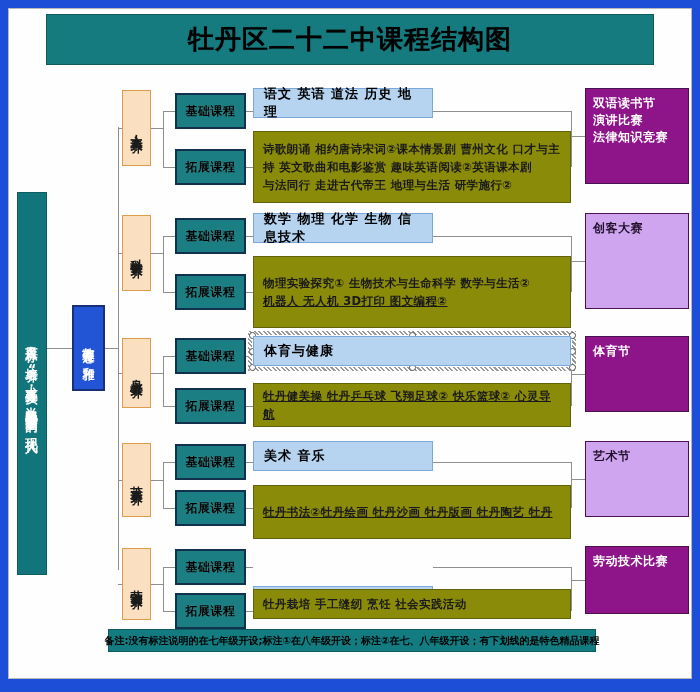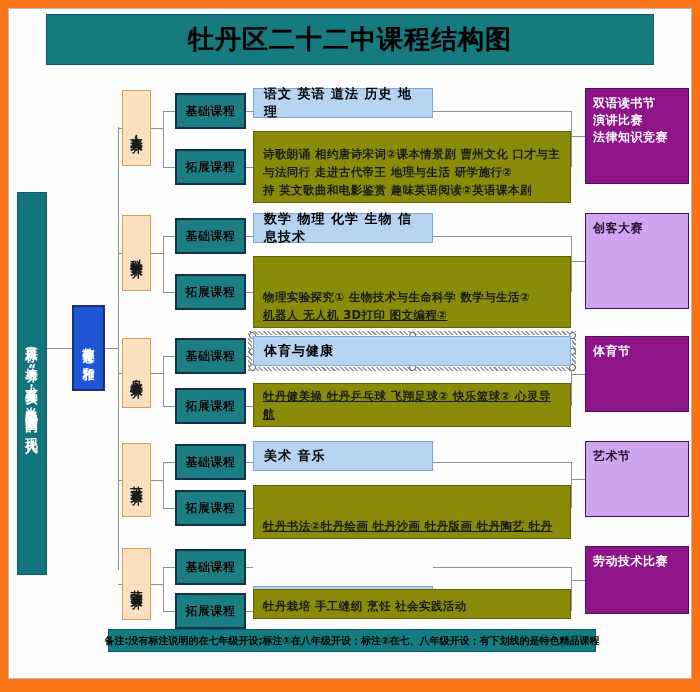--- a/index.html
+++ b/index.html
@@ -6,21 +6,21 @@
   html,body{margin:0;padding:0;}
   body{
     width:700px;height:692px;
     background:#ffffff;
     font-family:"DejaVu Sans","Liberation Sans",sans-serif;
     overflow:hidden;
   }
   #page{
     position:relative;
     width:700px;height:692px;
-    background:#f97316;
+    background:#1d4ed8;
     box-sizing:border-box;
   }
   
   #page-frame{
     position:absolute;left:8px;top:8px;width:684px;height:671px;
     border:1px solid #b9b9b9;background:#fefefe;box-sizing:border-box;
   }
   .box{position:absolute;box-sizing:border-box;}
 
   
@@ -69,21 +69,21 @@
   
   .basic{
     background:#b6d4f0;border:1.5px solid #7aa8d8;
     color:#000;font-weight:bold;font-size:13px;
     display:flex;align-items:center;padding:0 10px;letter-spacing:1px;
   }
   
   .ext{
     background:#8a8b09;border:1.5px solid #63640a;
     color:#1a1a1a;font-weight:bold;font-size:11.5px;line-height:18px;
-    display:flex;align-items:flex-end;padding:3px 9px;letter-spacing:.4px;
+    display:flex;align-items:center;padding:3px 9px;letter-spacing:.4px;
   }
   .ext .u{text-decoration:underline;}
   
   .act{
     width:104px;border:1.5px solid #4a1050;
     font-weight:bold;font-size:12px;line-height:17px;
     padding:6px 7px 0 7px;letter-spacing:.5px;
   }
   .act.dark{background:#8e1489;color:#ffffff;}
   .act.light{background:#cfa5f0;color:#22102b;}
@@ -141,22 +141,22 @@
       <div class="ln lnh" style="position:absolute;background:#8f8f8f;left:163px;top:111px;width:12px;height:1px;"></div>
       <div class="ln lnh" style="position:absolute;background:#8f8f8f;left:163px;top:167px;width:12px;height:1px;"></div>
       <div class="box ctype" style="left:175px;top:93px;">基础课程</div>
       <div class="box ctype" style="left:175px;top:149px;">拓展课程</div>
       <div class="ln lnh" style="position:absolute;background:#8f8f8f;left:246px;top:111px;width:7px;height:1px;"></div>
       <div class="ln lnh" style="position:absolute;background:#8f8f8f;left:246px;top:167px;width:7px;height:1px;"></div>
       <div class="box basic" style="left:253px;top:88px;width:180px;height:30px;">语文 英语 道法 历史 地理</div>
       <div class="box ext" style="left:253px;top:131px;width:318px;height:72px;">
         <div>
           <div>诗歌朗诵 相约唐诗宋词②课本情景剧 曹州文化 口才与主</div>
+          <div>持 英文歌曲和电影鉴赏 趣味英语阅读②英语课本剧</div>
           <div>与法同行   走进古代帝王   地理与生活   研学施行②</div>
-          <div>持 英文歌曲和电影鉴赏 趣味英语阅读②英语课本剧</div>
         </div>
       </div>
       <div class="ln lnh" style="position:absolute;background:#8f8f8f;left:433px;top:111px;width:138px;height:1px;"></div>
       <div class="ln lnh" style="position:absolute;background:#8f8f8f;left:571px;top:167px;width:0px;height:1px;"></div>
       <div class="ln lnv" style="position:absolute;background:#8f8f8f;left:571px;top:111px;width:1px;height:56px;"></div>
       <div class="ln lnh" style="position:absolute;background:#8f8f8f;left:571px;top:136px;width:14px;height:1px;"></div>
       <div class="box act dark" style="left:585px;top:88px;height:96px;">
         <div>双语读书节</div>
         <div>演讲比赛</div>
         <div>法律知识竞赛</div>

